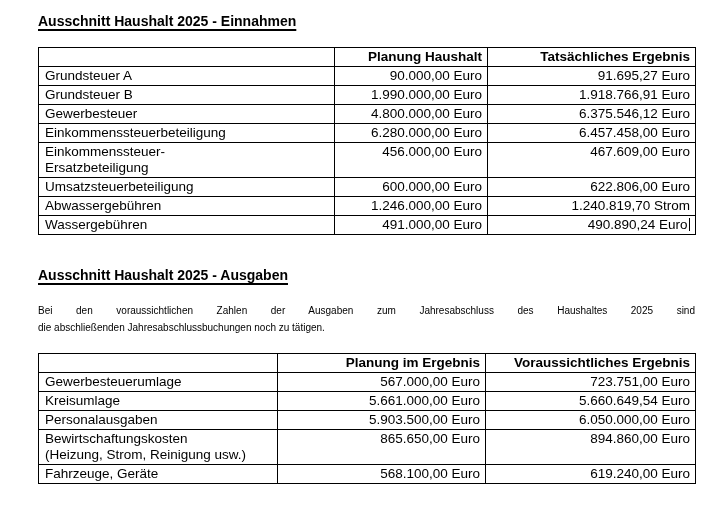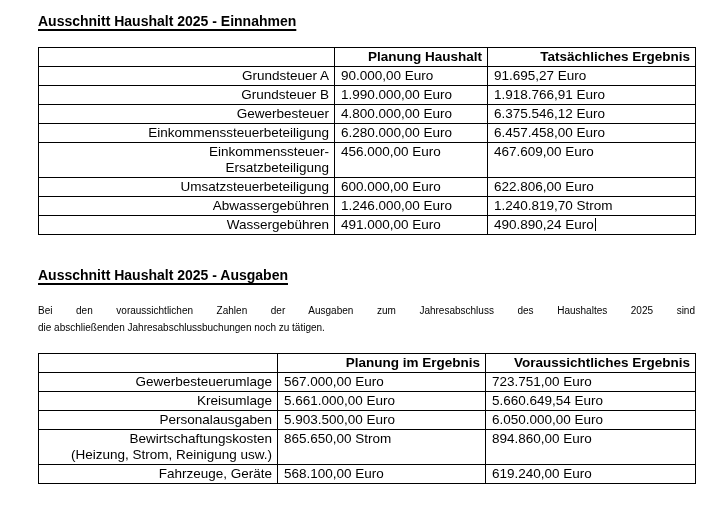--- a/index.html
+++ b/index.html
@@ -36,22 +36,22 @@
     border: 1.5px solid #000000;
     font-size: 13.5px;
     line-height: 16px;
     padding: 1px 5px 1px 6px;
     vertical-align: top;
     white-space: nowrap;
     overflow: hidden;
   }
   table.budget th { font-weight: bold; text-align: right; padding-left: 12px; }
   table.budget th.label-col { text-align: left; }
-  td.label-cell { text-align: right; }
-  td.num-cell { text-align: left; }
+  td.label-cell { text-align: left; }
+  td.num-cell { text-align: right; }
   table.t1 col.c1 { width: 296px; }
   table.t1 col.c2 { width: 153px; }
   table.t1 col.c3 { width: 208px; }
   table.t2 col.c1 { width: 239px; }
   table.t2 col.c2 { width: 208px; }
   table.t2 col.c3 { width: 210px; }
   .caret {
     display: inline-block;
     width: 1.5px; height: 13px;
     background: #000000;
@@ -154,21 +154,21 @@
           <td class="num-cell">5.661.000,00 Euro</td>
           <td class="num-cell">5.660.649,54 Euro</td>
         </tr>
         <tr>
           <td class="label-cell">Personalausgaben</td>
           <td class="num-cell">5.903.500,00 Euro</td>
           <td class="num-cell">6.050.000,00 Euro</td>
         </tr>
         <tr>
           <td class="label-cell">Bewirtschaftungskosten<br>(Heizung, Strom, Reinigung usw.)</td>
-          <td class="num-cell">865.650,00 Strom</td>
+          <td class="num-cell">865.650,00 Euro</td>
           <td class="num-cell">894.860,00 Euro</td>
         </tr>
         <tr>
           <td class="label-cell">Fahrzeuge, Geräte</td>
           <td class="num-cell">568.100,00 Euro</td>
           <td class="num-cell">619.240,00 Euro</td>
         </tr>
       </tbody>
   </table>
 

